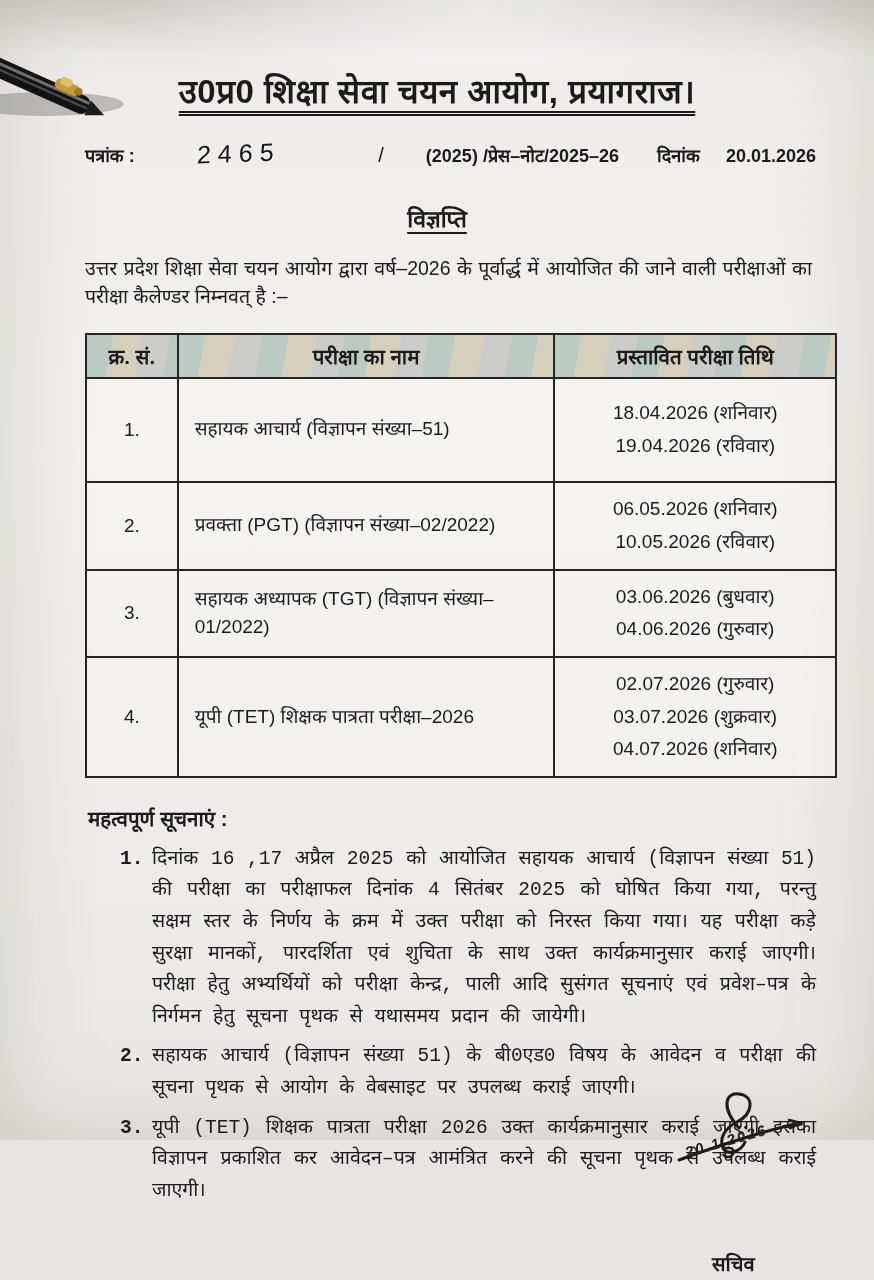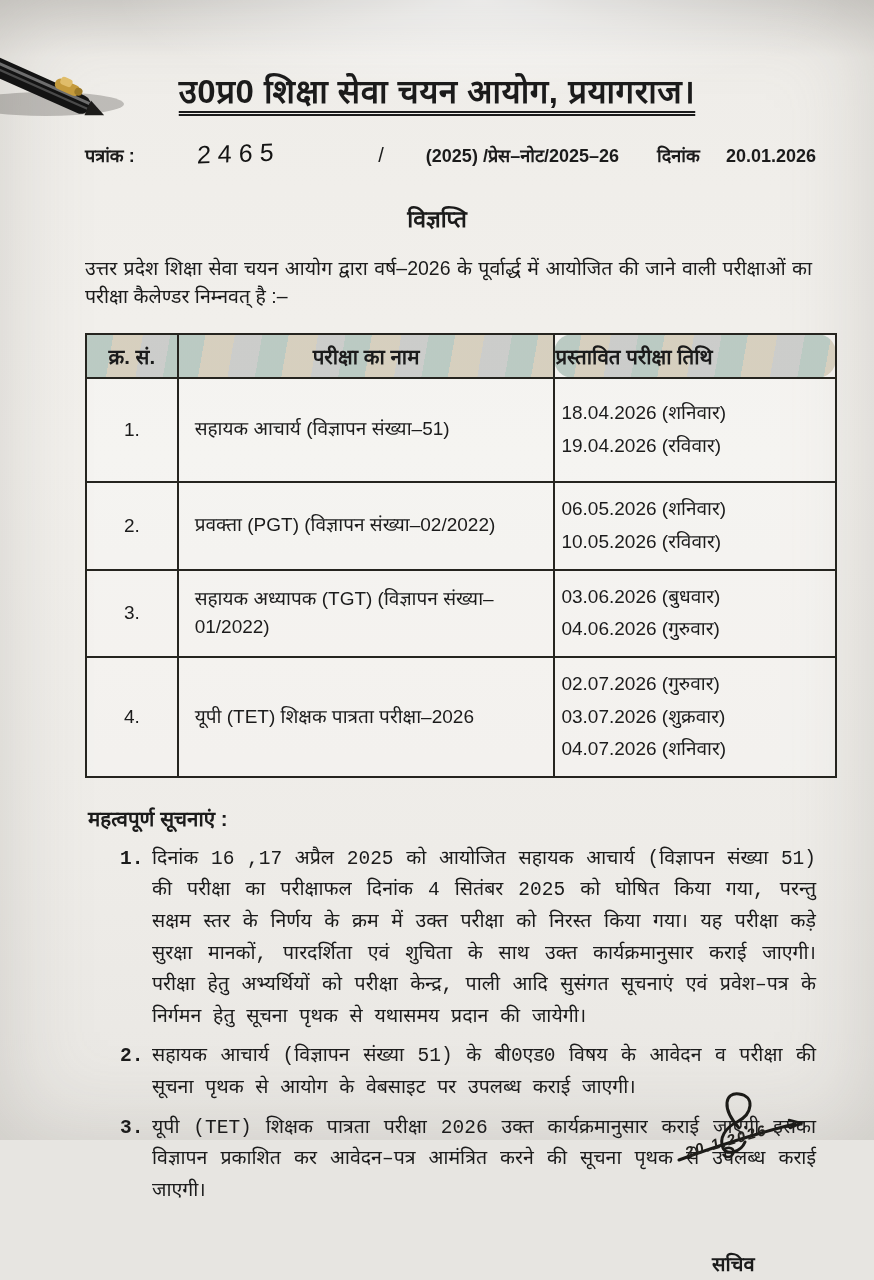--- a/index.html
+++ b/index.html
@@ -56,20 +56,21 @@
   .date-label { margin-left: 38px; }
   .date-value { margin-left: auto; margin-right: 18px; }
   
   .notice-heading {
     margin-top: 34px;
     text-align: center;
     font-size: 23px;
     font-weight: bold;
   }
   .notice-heading span {
+    text-decoration: underline;
     text-underline-offset: 5px;
     text-decoration-thickness: 2px;
     text-align: center;
   }
   
   .intro {
     margin: 20px 62px 0 85px;
     font-size: 19.5px;
     line-height: 1.45;
     text-align: justify;
@@ -92,21 +93,21 @@
     font-weight: bold;
     background:
       repeating-linear-gradient(100deg,
         rgba(122,176,168,.30) 0 26px,
         rgba(214,192,150,.28) 26px 55px,
         rgba(170,178,190,.25) 55px 82px),
       #d7d5cf;
   }
   .col-sn { width: 92px; text-align: center; }
   .col-exam { width: 378px; }
-  .col-date { width: 282px; text-align: left; border-radius: 19px; }
+  .col-date { width: 282px; text-align: center; }
   .exam-table td.col-sn { font-size: 19px; }
   .exam-table td.col-exam { padding: 14px 16px; line-height: 1.5; }
   .exam-table td.col-date { padding: 10px 6px; }
   .date-line { line-height: 1.72; white-space: nowrap; }
   .row-1 td { height: 104px; }
   .row-2 td { height: 88px; }
   .row-3 td { height: 86px; }
   .row-4 td { height: 100px; }
   
   .notes-heading {

